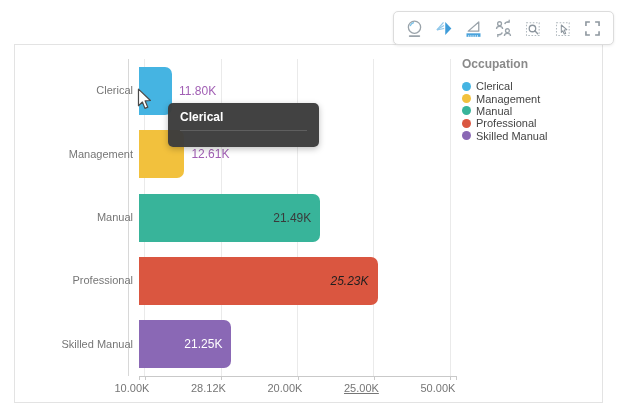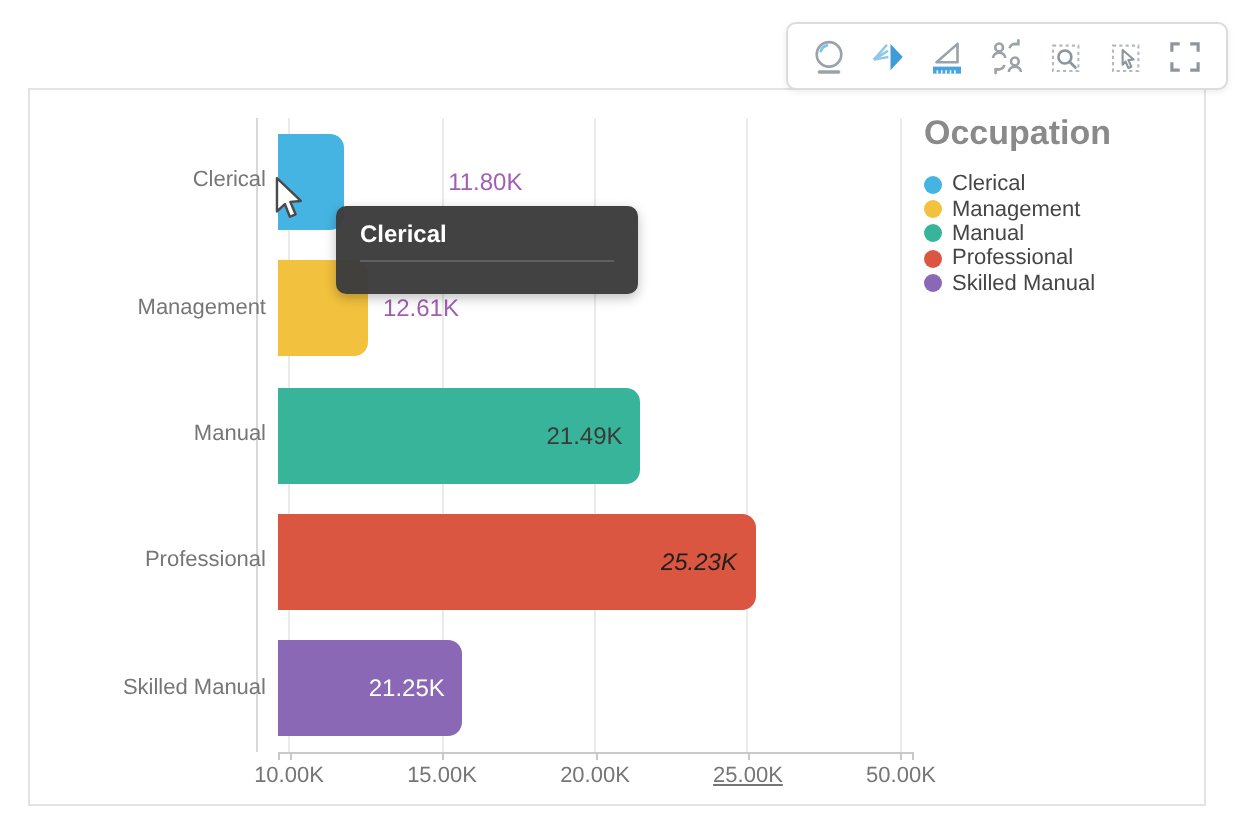--- a/index.html
+++ b/index.html
@@ -9,28 +9,28 @@
 
   
   .panel { position:absolute; left:14px; top:44px; width:589px; height:359px;
            background:#fff; border:1px solid #e3e3e3; }
   .chart { position:absolute; left:0; top:0; width:100%; height:100%; }
 
   .vgrid { position:absolute; width:1px; background:#eaeaea; }
   .axis-left-line { position:absolute; width:1px; background:#d8d8d8; }
   .axis-bottom { position:absolute; height:1px; background:#c9c9c9; }
   .tickmark { position:absolute; width:1px; height:4px; background:#c9c9c9; }
-  .tick-label { position:absolute; width:60px; text-align:center; font-size:11px; color:#767676; }
+  .tick-label { position:absolute; width:60px; font-size:11px; color:#767676; }
   .cat-label { position:absolute; width:118px; text-align:right; font-size:11px; color:#767676; }
   .bar { position:absolute; border-radius:0 7px 7px 0; }
   .bar-value { position:absolute; font-size:12px; white-space:nowrap; }
 
   
   .legend { position:absolute; left:447px; top:12px; width:135px; }
-  .legend-title { font-size:17px; font-weight:bold; color:#8a8a8a; margin-bottom:9px; }
+  .legend-title { font-size:12px; font-weight:bold; color:#8a8a8a; margin-bottom:9px; }
   .legend-item { display:flex; align-items:center; height:12.4px; cursor:pointer; }
   .legend-dot { width:9px; height:9px; border-radius:50%; margin-right:5px; flex:none; }
   .legend-label { font-size:11px; color:#454545; white-space:nowrap; }
 
   
   .toolbar { position:absolute; left:393px; top:11px; width:221px; height:34px;
              background:#fff; border:1px solid #dcdcdc; border-radius:5px;
              box-shadow:0 1px 3px rgba(0,0,0,.08);
              display:flex; align-items:center; justify-content:space-between; padding:0 7px; z-index:40; }
   .tool-btn { width:26px; height:26px; border:none; background:transparent; cursor:pointer;
@@ -118,36 +118,36 @@
   </div>
 
   <div class="panel">
     <div class="chart" id="chart">
         <div class="axis-left-line" style="left: 113px; top: 14px; height: 317px;"></div>
         <div class="vgrid" style="left: 129.008px; top: 14px; height: 317px;"></div>
         <div class="tickmark" style="left: 129.508px; top: 331px;"></div>
         <div class="tick-label" style="left: 99.5077px; top: 337px;">10.00K</div>
         <div class="vgrid" style="left: 205.504px; top: 14px; height: 317px;"></div>
         <div class="tickmark" style="left: 206.004px; top: 331px;"></div>
-        <div class="tick-label" style="left: 176.004px; top: 337px;">15.00K</div>
+        <div class="tick-label" style="left: 176.004px; top: 337px;">28.12K</div>
         <div class="vgrid" style="left: 282px; top: 14px; height: 317px;"></div>
         <div class="tickmark" style="left: 282.5px; top: 331px;"></div>
         <div class="tick-label" style="left: 252.5px; top: 337px;">20.00K</div>
         <div class="vgrid" style="left: 358.496px; top: 14px; height: 317px;"></div>
         <div class="tickmark" style="left: 358.996px; top: 331px;"></div>
         <div class="tick-label" style="left: 328.996px; top: 337px; text-decoration: underline;">25.00K</div>
         <div class="vgrid" style="left: 434.992px; top: 14px; height: 317px;"></div>
         <div class="tickmark" style="left: 435.492px; top: 331px;"></div>
         <div class="tick-label" style="left: 405.492px; top: 337px;">50.00K</div>
         <div class="axis-bottom" style="left: 124px; top: 331px; width: 318px;"></div>
         <div class="tickmark" style="left: 124px; top: 331px;"></div>
         <div class="tickmark" style="left: 441px; top: 331px;"></div>
         <div class="bar" style="left: 124px; top: 21.7px; width: 33.0664px; height: 48px; background: rgb(69, 180, 226);"></div>
         <div class="cat-label" style="left: 0px; top: 39.2px;">Clerical</div>
-        <div class="bar-value" style="top: 38.7px; color: rgb(161, 95, 180); left: 164.066px; margin-left: 45px;">11.80K</div>
+        <div class="bar-value" style="top: 38.7px; color: rgb(161, 95, 180); left: 164.066px;">11.80K</div>
         <div class="bar" style="left: 124px; top: 85.1px; width: 45.4387px; height: 48px; background: rgb(242, 193, 61);"></div>
         <div class="cat-label" style="left: 0px; top: 102.6px;">Management</div>
         <div class="bar-value" style="top: 102.1px; color: rgb(161, 95, 180); left: 176.439px;">12.61K</div>
         <div class="bar" style="left: 124px; top: 148.5px; width: 181.296px; height: 48px; background: rgb(56, 180, 154);"></div>
         <div class="cat-label" style="left: 0px; top: 166px;">Manual</div>
         <div class="bar-value" style="top: 165.5px; color: rgb(58, 58, 58); left: 296.296px; transform: translateX(-100%);">21.49K</div>
         <div class="bar" style="left: 124px; top: 211.9px; width: 238.515px; height: 48px; background: rgb(218, 86, 64);"></div>
         <div class="cat-label" style="left: 0px; top: 229.4px;">Professional</div>
         <div class="bar-value" style="top: 228.9px; color: rgb(31, 31, 31); left: 353.515px; transform: translateX(-100%); font-style: italic;">25.23K</div>
         <div class="bar" style="left: 124px; top: 275.3px; width: 92.4073px; height: 48px; background: rgb(138, 104, 181);"></div>

